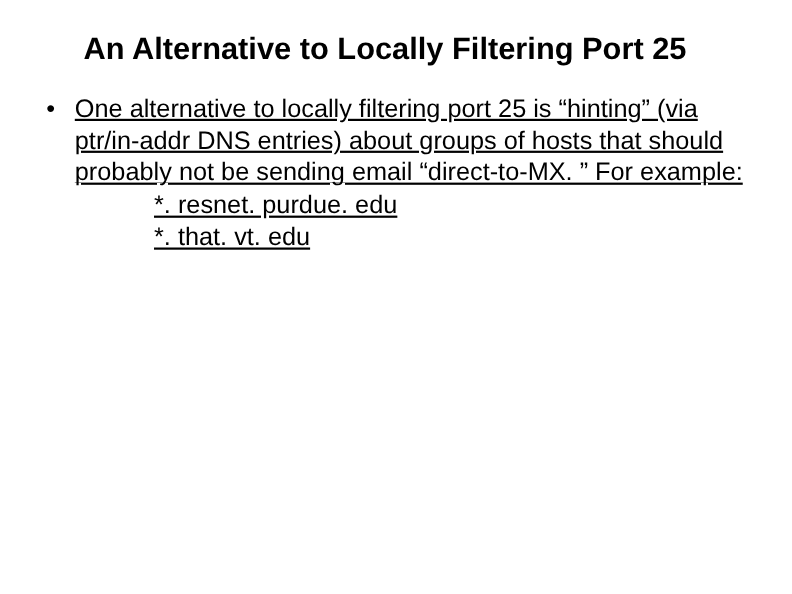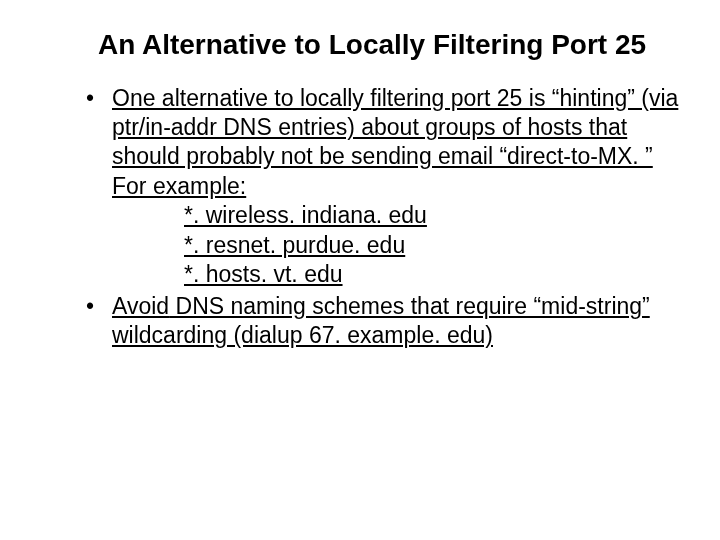--- a/index.html
+++ b/index.html
@@ -8,21 +8,21 @@
     width: 720px;
     height: 540px;
     background: #ffffff;
     font-family: Arial, Helvetica, sans-serif;
     color: #000000;
   }
   .slide {
     box-sizing: border-box;
     width: 720px;
     height: 540px;
-    padding: 28px 40px 20px 64px;
+    padding: 28px 40px 20px 20px;
   }
   .title {
     font-size: 28px;
     font-weight: bold;
     text-align: center;
     margin: 0 0 22px 0;
     line-height: 1.2;
   }
   ul.bullets {
     list-style: none;
@@ -53,21 +53,17 @@
   }
 </style>
 </head>
 <body>
 
 <div class="slide">
   <h1 class="title">An Alternative to Locally Filtering Port 25</h1>
   <ul class="bullets">
     <li>
       <span>One alternative to locally filtering port 25 is “hinting” (via ptr/in-addr DNS entries) about groups of hosts that should probably not be sending email “direct-to-MX. ” For example:</span><br>
-      <span class="indent">*. wireless. indiana. edu</span>
       <span class="indent">*. resnet. purdue. edu</span>
-      <span class="indent">*. hosts. vt. edu</span>
-    </li>
-    <li>
-      <span class="underline">Avoid</span><span> DNS naming schemes that require “mid-string” wildcarding (dialup 67. example. edu)</span>
+      <span class="indent">*. that. vt. edu</span>
     </li>
   </ul>
 </div>
 
 </body></html>

